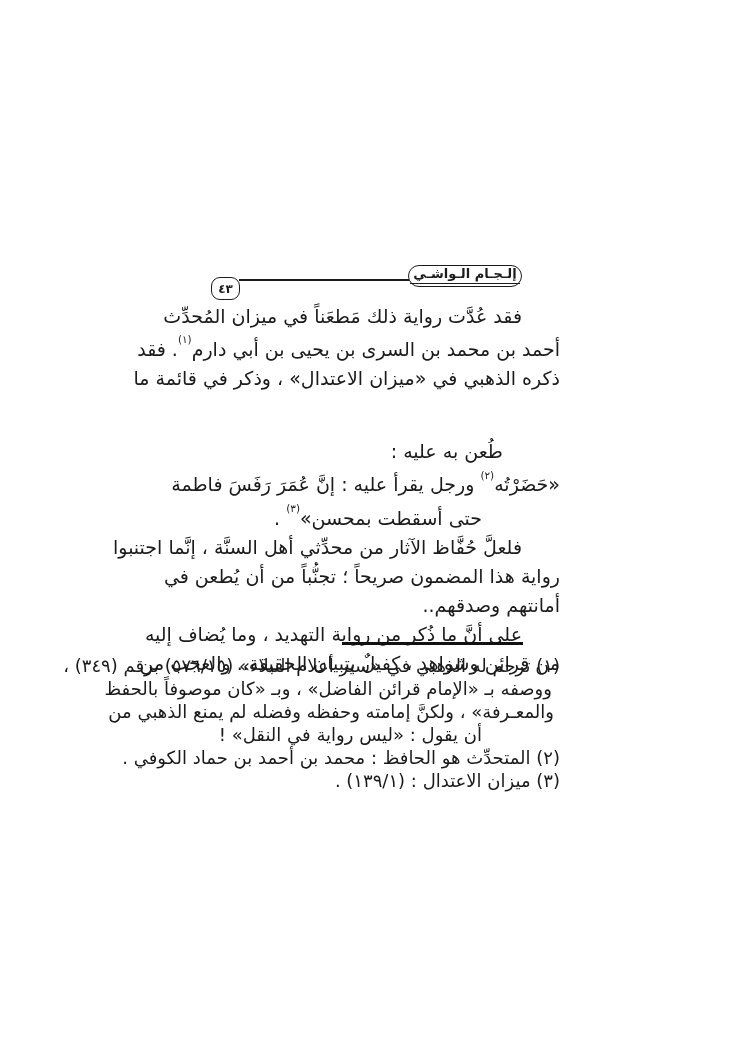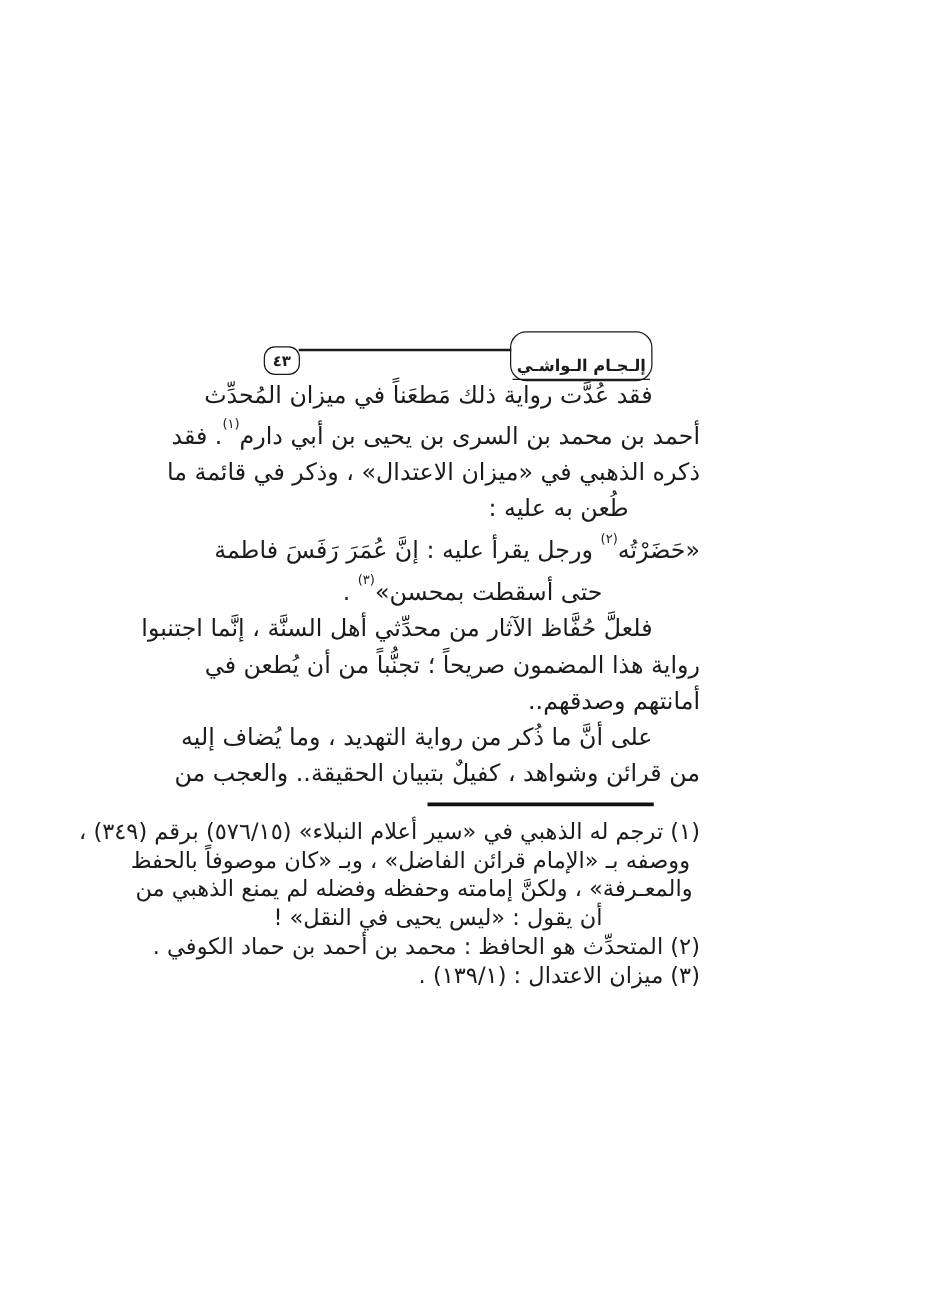--- a/index.html
+++ b/index.html
@@ -8,23 +8,23 @@
     width:744px; height:1053px;
     background:#ffffff;
     color:#1b1b1b;
     font-family:"DejaVu Sans", sans-serif;
     overflow:hidden;
   }
 
   
   .title-box {
     position:absolute; left:408px; top:265px;
-    width:114px; height:40px;
+    width:114px; height:22px;
     border:1.5px solid #1b1b1b; border-radius:13px;
-    display:flex; align-items:flex-end; justify-content:center;
+    display:flex; align-items:flex-start; justify-content:center;
     box-sizing:border-box;
     background:#fff;
   }
   .title-box .t {
     font-size:13px; font-weight:bold; direction:rtl;
     border-bottom:1.2px solid #1b1b1b;
     padding:0 3px 2px 3px;
     white-space:nowrap;
   }
   .header-rule {
@@ -42,21 +42,21 @@
   }
 
   
   .body-block {
     position:absolute; left:140px; top:302px; width:420px;
     direction:rtl; text-align:right;
     font-size:19px; line-height:29px;
   }
   .bline { white-space:nowrap; }
   .ind38 { padding-right:38px; }
-  .ind57 { padding-right:57px; }
+  .ind57 { padding-right:57px;margin-top:44px; }
   .ind78 { padding-right:78px; }
   sup.fnmark {
     font-size:0.55em;
     position:relative; top:-0.55em;
     letter-spacing:0;
   }
 
   
   .fn-divider {
     position:absolute; left:342px; top:642px;
@@ -97,18 +97,18 @@
     <div class="bline">أمانتهم وصدقهم..</div>
     <div class="bline ind38">على أنَّ ما ذُكر من رواية التهديد ، وما يُضاف إليه</div>
     <div class="bline">من قرائن وشواهد ، كفيلٌ بتبيان الحقيقة.. والعجب من</div>
   </div>
 
   <div class="fn-divider"></div>
   <div class="fn-block">
     <div class="fnline">(١) ترجم له الذهبي في «سير أعلام النبلاء» (٥٧٦/١٥) برقم (٣٤٩) ،</div>
     <div class="fnline find8">ووصفه بـ «الإمام قرائن الفاضل» ، وبـ «كان موصوفاً بالحفظ</div>
     <div class="fnline find6">والمعـرفة» ، ولكنَّ إمامته وحفظه وفضله لم يمنع الذهبي من</div>
-    <div class="fnline find78">أن يقول : «ليس يحيى في النقل» !</div>
+    <div class="fnline find78">أن يقول : «ليس رواية في النقل» !</div>
     <div class="fnline">(٢) المتحدِّث هو الحافظ : محمد بن أحمد بن حماد الكوفي .</div>
     <div class="fnline">(٣) ميزان الاعتدال : (١٣٩/١) .</div>
   </div>
 
 </div>
 
 </body></html>

